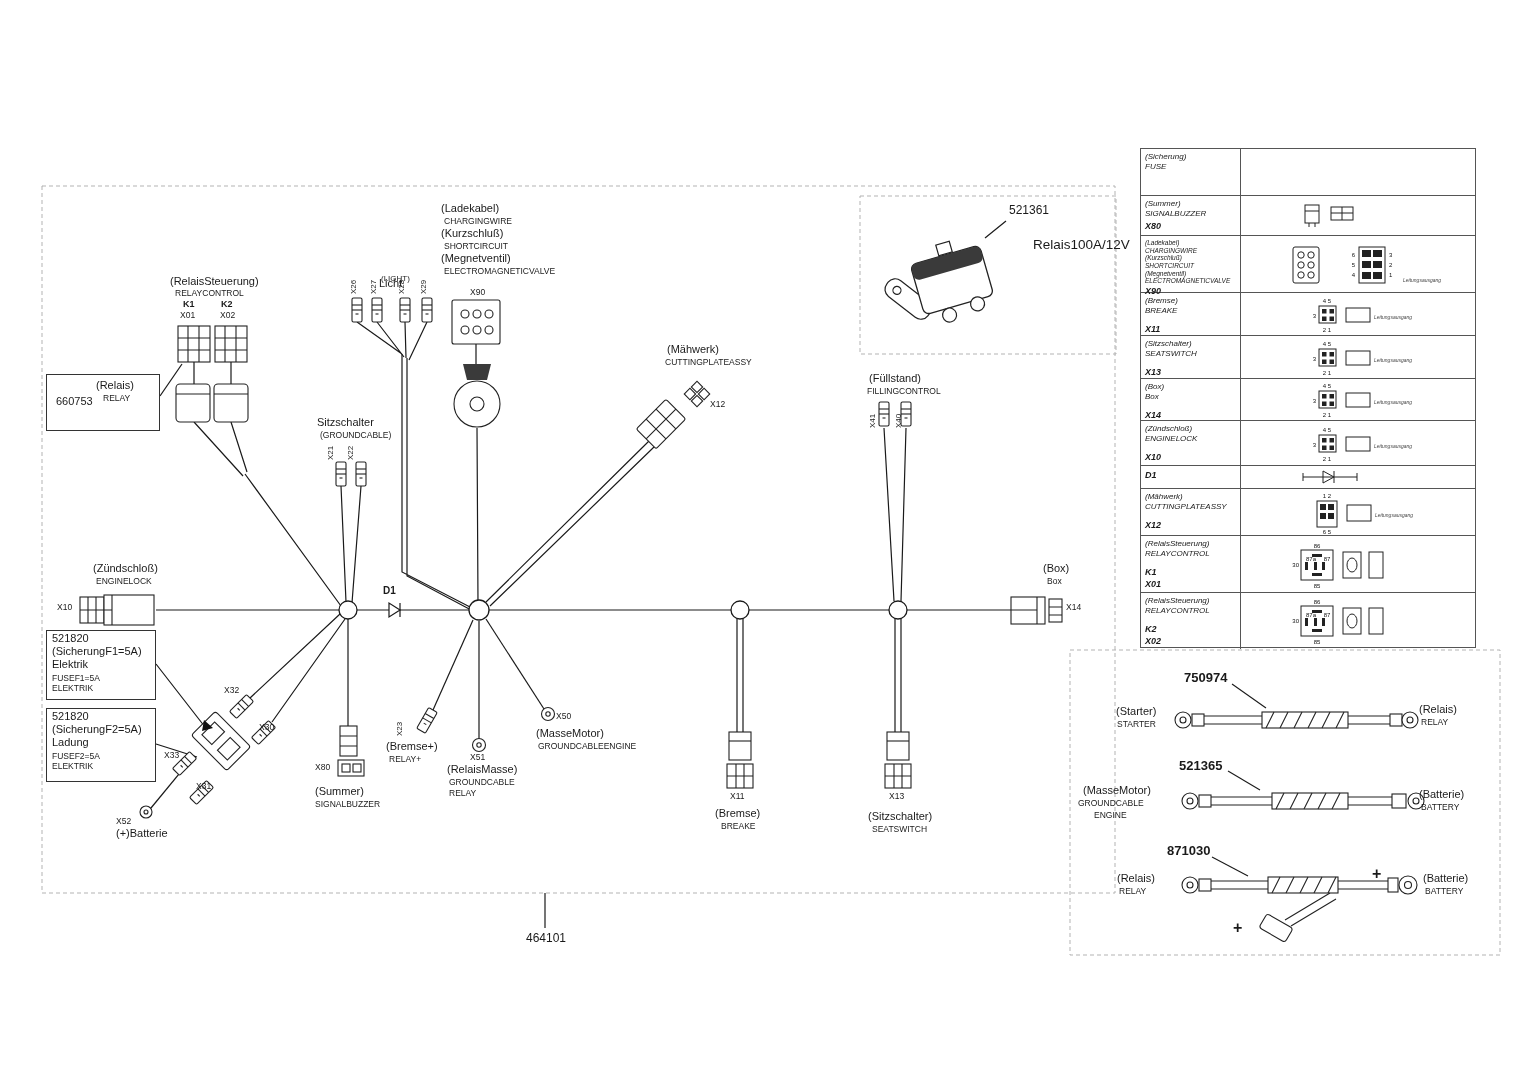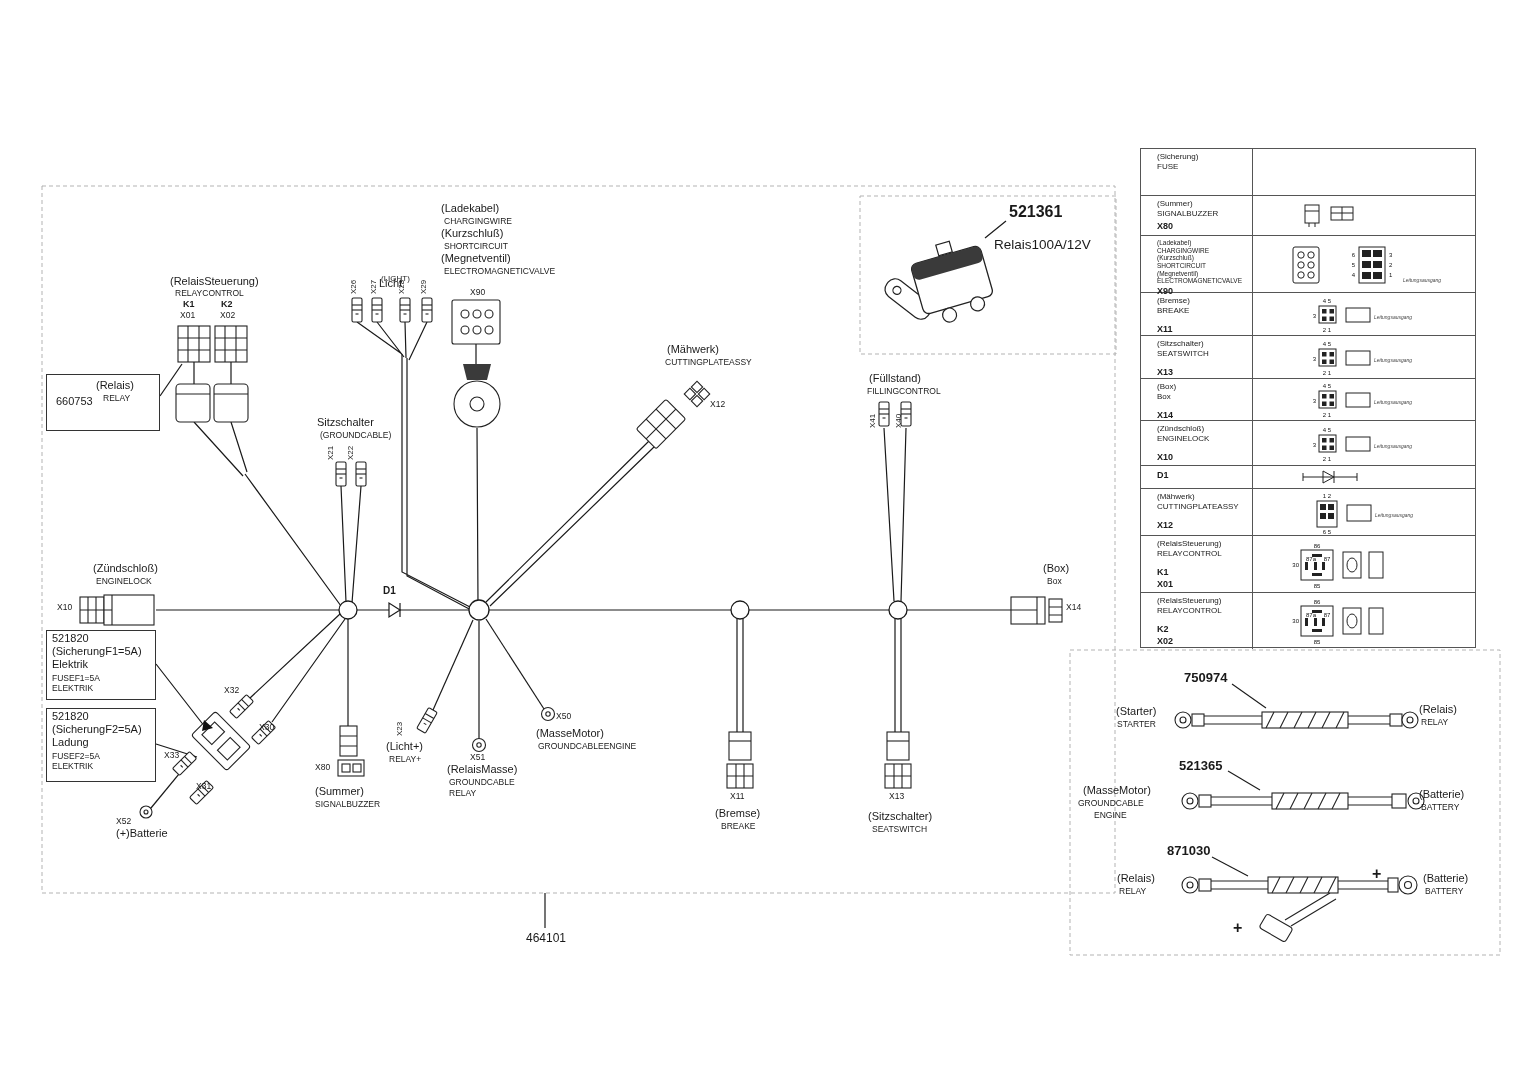--- a/index.html
+++ b/index.html
@@ -7,31 +7,31 @@
   body { font-family:"Liberation Sans", sans-serif; color:#1a1a1a; }
   .canvas { position:relative; width:1528px; height:1080px; background:#ffffff; overflow:hidden; }
   svg.art { position:absolute; left:0; top:0; pointer-events:none; }
   .lab { position:absolute; white-space:nowrap; line-height:1.05; color:#1a1a1a; }
   .t11 { font-size:11px; }
   .t8  { font-size:8px; }
   .t85 { font-size:8.5px; }
   .t9b { font-size:9px; font-weight:bold; }
   .t10b{ font-size:10px; font-weight:bold; }
   .t12 { font-size:12px; }
-  .t13 { font-size:13.5px; }
+  .t13 { font-size:13.5px;margin-left:39px; }
   .t13b{ font-size:13px; font-weight:bold; }
-  .t15b{ font-size:16px; font-weight:bold; }
+  .t15b{ font-size:12px; font-weight:normal; }
   .t16b{ font-size:16px; font-weight:bold; }
   .vert{ transform:rotate(-90deg); transform-origin:0 0; }
   .outbox { position:absolute; border:1px solid #333; background:transparent; }
   
   .ptable { position:absolute; left:1140px; top:148px; width:336px; height:500px; border:1px solid #555; background:#fff; }
   .trow { position:absolute; left:0; width:100%; border-bottom:1px solid #555; }
   .trow.last { border-bottom:none; }
-  .cl { position:absolute; left:12px; top:0; width:100px; height:100%; border-right:1px solid #555; padding:3px 4px; }
+  .cl { position:absolute; left:0; top:0; width:100px; height:100%; border-right:1px solid #555; padding:3px 4px;font-style:italic; }
   .cr { position:absolute; left:100px; top:0; width:234px; height:100%; }
   .cl .d   { font-size:8px; line-height:1.3; }
   .cl .b   { font-size:9px; font-weight:bold; line-height:1.35; }
   .cl .tny { font-size:6.5px; line-height:1.18; }
   .gap { height:6px; }
   
   text { font-family:"Liberation Sans", sans-serif; }
   .pt  { font-size:6px; fill:#111; }
   .fl  { font-size:9.5px; font-weight:bold; fill:#111; }
   .cap { font-size:5px; font-style:italic; fill:#444; }
@@ -332,21 +332,21 @@
 <div class="lab t85" style="left:196px;top:782px">X31</div>
 
 <div class="lab t85" style="left:116px;top:817px">X52</div>
 <div class="lab t11" style="left:116px;top:828px">(+)Batterie</div>
 
 <div class="lab t85" style="left:315px;top:763px">X80</div>
 <div class="lab t11" style="left:315px;top:786px">(Summer)</div>
 <div class="lab t85" style="left:315px;top:800px">SIGNALBUZZER</div>
 
 <div class="lab t8 vert" style="left:396px;top:736px">X23</div>
-<div class="lab t11" style="left:386px;top:741px">(Licht+)</div>
+<div class="lab t11" style="left:386px;top:741px">(Bremse+)</div>
 <div class="lab t85" style="left:389px;top:755px">RELAY+</div>
 
 <div class="lab t85" style="left:470px;top:753px">X51</div>
 <div class="lab t11" style="left:447px;top:764px">(RelaisMasse)</div>
 <div class="lab t85" style="left:449px;top:778px">GROUNDCABLE</div>
 <div class="lab t85" style="left:449px;top:789px">RELAY</div>
 
 <div class="lab t85" style="left:556px;top:712px">X50</div>
 <div class="lab t11" style="left:536px;top:728px">(MasseMotor)</div>
 <div class="lab t85" style="left:538px;top:742px">GROUNDCABLEENGINE</div>

